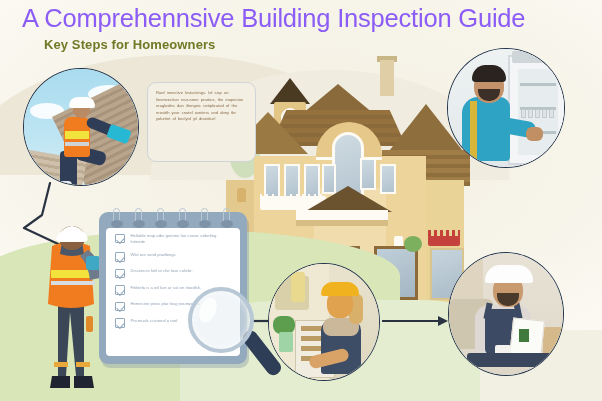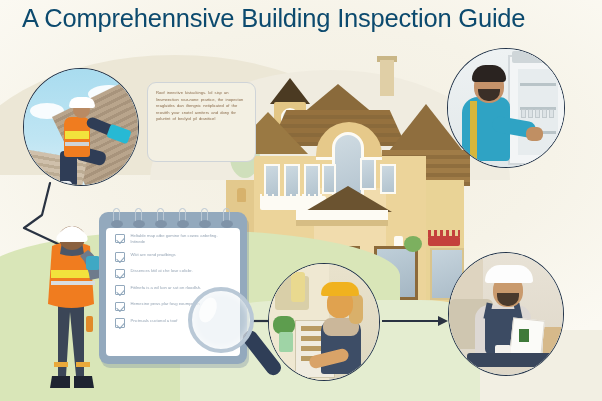--- a/index.html
+++ b/index.html
@@ -45,21 +45,21 @@
   }
   .ground-right {
     position: absolute; left: 430px; top: 330px; width: 200px; height: 75px;
     background: #f2efe3;
   }
 
   
   .title {
     position: absolute; left: 22px; top: 4px;
     font-size: 25.5px; font-weight: 400; letter-spacing: -0.2px;
-    color: #0c4a6e; white-space: nowrap;
+    color: #8b5cf6; white-space: nowrap;
   }
   .subtitle {
     position: absolute; left: 44px; top: 37px;
     font-size: 13px; font-weight: 700; letter-spacing: 0.1px;
     color: #6e7a25; white-space: nowrap;
   }
 
   
   .photo {
     position: absolute; border-radius: 50%;
@@ -315,20 +315,21 @@
 <body>
 
 <div id="poster">
 
   <div class="bg-cream"></div>
   <div class="bg-hill"></div>
   <div class="bg-hill2"></div>
   <div class="ground-right"></div>
 
   <div class="title">A Comprehennsive Building Inspection Guide</div>
+  <div class="subtitle">Key Steps for Homeowners</div>
 
   <div class="house">
     <div class="h-part tree1"></div>
     <div class="h-part tree2"></div>
     <div class="h-part chimney-cap"></div>
     <div class="h-part chimney"></div>
     <div class="h-part dormer"></div>
     <div class="h-part dormer-body"></div>
     <div class="h-part dormer-win"></div>
     <div class="h-part roof-main"></div>

